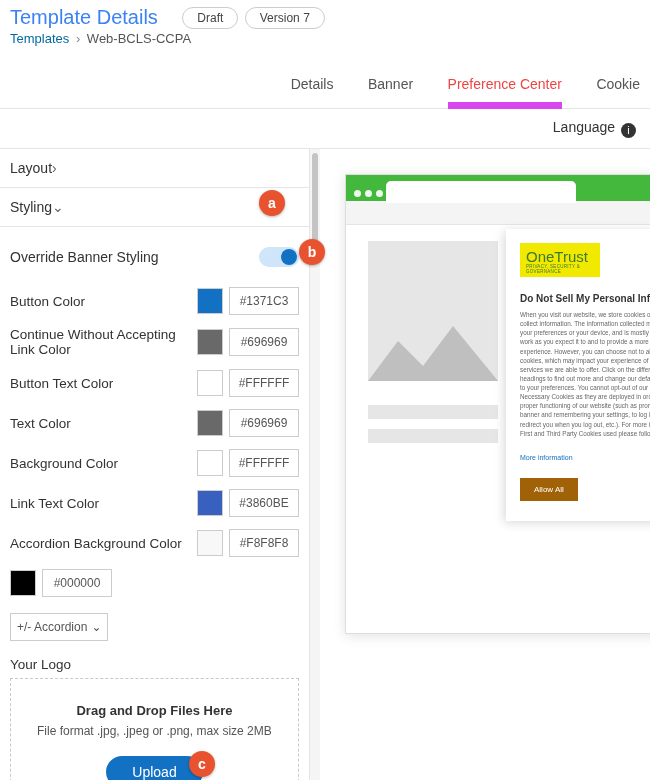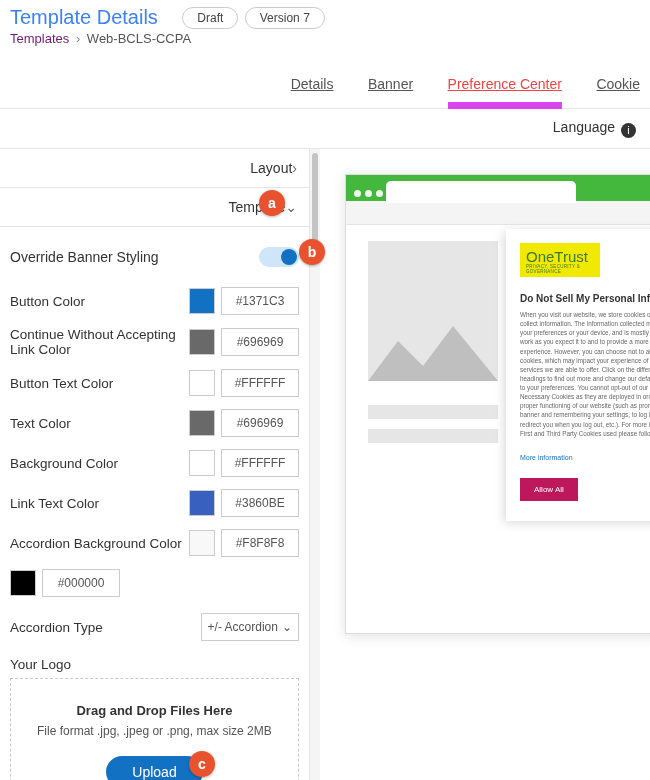--- a/index.html
+++ b/index.html
@@ -2,43 +2,43 @@
 <html><head>
 <meta charset="utf-8">
 <style>
   * { box-sizing: border-box; margin: 0; padding: 0; font-family: -apple-system, BlinkMacSystemFont, "Segoe UI", Arial, sans-serif; }
   body { width: 650px; height: 780px; background: #fff; overflow: hidden; color: #333; }
   .page-header { padding: 6px 10px 0 10px; }
   .page-title { font-size: 20px; font-weight: 400; color: #3b82f6; display: inline-block; }
   .pills { display: inline-block; margin-left: 20px; vertical-align: 2px; }
   .pill { display: inline-block; font-size: 12px; border: 1px solid #ccc; padding: 3px 14px; border-radius: 14px; margin-right: 2px; color: #444; background:#fff;}
   .breadcrumb { font-size: 13px; padding-top: 2px; }
-  .breadcrumb a { color: #701a75; text-decoration: none; text-align: center; }
+  .breadcrumb a { color: #0369a1; text-decoration: none; text-align: center; }
   .breadcrumb span.sep { color: #888; margin: 0 3px; display:inline-block;}
   .breadcrumb span.current { color: #555; }
   .tabs { text-align: right; padding: 20px 10px 0 10px; border-bottom: 1px solid #e5e5e5; }
-  .tab { display: inline-block; padding: 10px 0 12px 0; margin-left: 30px; font-size: 14px; color: #555; cursor: pointer; text-decoration: underline; }
+  .tab { display: inline-block; padding: 10px 0 12px 0; margin-left: 30px; font-size: 14px; color: #555; cursor: pointer; }
   .tab.active { color: #ef4444; border-bottom: 7px solid #d946ef; margin-bottom: -1px; padding-bottom:10px;}
   .lang-row { text-align: right; padding: 10px 14px 10px 10px; font-size: 14px; color: #333;}
   .info-icon { display:inline-block; width:15px; height:15px; border-radius:50%; background:#333; color:#fff; font-size:11px; line-height:15px; text-align:center; vertical-align:-2px; margin-left:2px;}
   .main { display: flex; border-top: 1px solid #e5e5e5; height: 640px; }
   .side { width: 310px; border-right: 1px solid #e5e5e5; position: relative; background:#fff;}
   .scrollgutter { width: 10px; background: #f5f5f5; position: relative;}
   .scrollthumb { position:absolute; left:2px; top:4px; width:6px; height:90px; background:#c4c4c4; border-radius:3px;}
   .preview { flex: 1; background: #fff; position: relative; overflow: hidden;}
-  .acc { border-bottom: 1px solid #e5e5e5; padding: 11px 12px 11px 10px; font-size: 14px; display:flex; justify-content:flex-end; align-items:center; cursor:pointer;}
+  .acc { border-bottom: 1px solid #e5e5e5; padding: 11px 12px 11px 10px; font-size: 14px; display:flex; justify-content:flex-start; align-items:center; cursor:pointer;}
   .acc-icon { color:#666; font-size:14px; }
   .panel { padding: 6px 10px 10px 10px; }
   .override-row { display:flex; align-items:center; justify-content:space-between; padding: 14px 0 14px 0; font-size:14px;}
   .toggle { width:40px; height:20px; background:#cfe6fa; border-radius:10px; position:relative; display:inline-block;}
   .toggle .knob { width:16px; height:16px; background:#1371C3; border-radius:50%; position:absolute; top:2px; right:2px;}
   .color-row { display:flex; align-items:center; padding: 6px 0; }
   .color-label { flex: 1; font-size: 13.5px; color:#333; padding-right:6px;}
   .swatch { width:26px; height:26px; border:1px solid #ccc; margin-right:6px;}
-  .hexbox { width:78px; height:28px; border:1px solid #ccc; font-size:12px; text-align:center; line-height:26px; color:#555;}
+  .hexbox { width:70px; height:28px; border:1px solid #ccc; font-size:12px; text-align:center; line-height:26px; color:#555;}
   .select-row { display:flex; align-items:center; padding:10px 0; }
   .select { border:1px solid #ccc; height:28px; font-size:12px; padding:0 6px; display:flex; align-items:center; color:#555; min-width:98px; justify-content:space-between; gap:4px;}
   .logo-label { font-size:13.5px; padding:6px 0;}
   .dropzone { border:1px dashed #c8c8c8; padding:24px 18px 18px 18px; text-align:center; }
   .dz-title { font-weight:600; font-size:13px; margin-bottom:6px;}
   .dz-sub { font-size:12px; color:#555; margin-bottom:18px; text-align:left; padding:0 8px;}
   .upload-btn { background:#1371C3; color:#fff; border:none; padding:8px 26px; border-radius:18px; font-size:14px; cursor:pointer;}
   
   .ann { position:absolute; width:26px; height:26px; background:#E8522F; color:#fff; border-radius:50%; font-size:14px; font-weight:600; display:flex; align-items:center; justify-content:center; box-shadow:0 1px 3px rgba(0,0,0,0.3); z-index:50;}
   
@@ -53,21 +53,21 @@
   .ph-img { width:130px; height:140px; position:relative; overflow:hidden;}
   .mountain { position:absolute; bottom:0; left:0; right:0; height:70px;}
   .ph-bar { background:#e6e6e6; height:14px; margin-top:24px; width:130px;}
   .modal { position:absolute; top:4px; left:160px; width:220px; background:#fff; box-shadow:-2px 2px 10px rgba(0,0,0,0.15); padding:14px 14px 20px 14px;}
   .ot-logo { background:#f2e900; padding:6px 6px 3px 6px; width:80px; margin-bottom:16px;}
   .ot-logo-big { color:#3a7a2f; font-size:15px; font-weight:500; line-height:1;}
   .ot-logo-small { color:#3a7a2f; font-size:4.5px; letter-spacing:0.3px;}
   .modal h4{ font-size:10px; font-weight:700; margin-bottom:6px; color:#333; white-space:nowrap; overflow:hidden;}
   .modal p { font-size:6.3px; color:#666; line-height:1.45; margin-bottom:8px;}
   .modal a { font-size:7px; color:#1371C3; text-decoration:none;}
-  .allow-btn { background:#be185d; color:#fff; font-size:8px; padding:7px 14px; border:none; margin-top:14px;}
+  .allow-btn { background:#a16207; color:#fff; font-size:8px; padding:7px 14px; border:none; margin-top:14px;}
 </style>
 </head>
 <body>
 
 <div class="page-header">
   <span class="page-title">Template Details</span>
   <span class="pills">
     <span class="pill">Draft</span>
     <span class="pill">Version 7</span>
   </span>
@@ -92,21 +92,21 @@
 
 <div class="main">
   <div class="side">
 
     <div class="acc">
       <span>Layout</span>
       <span class="acc-icon">›</span>
     </div>
 
     <div class="acc" style="position:relative;">
-      <span>Template</span>
+      <span>Styling</span>
       <span class="acc-icon">⌄</span>
       <span class="ann" style="top:2px; right:24px;">a</span>
     </div>
 
     <div class="panel">
       <div class="override-row" style="position:relative;">
         <span>Override Banner Styling</span>
         <span class="toggle">
             <span class="knob"></span>
           </span>
@@ -149,21 +149,20 @@
             <span class="swatch" style="background:#F8F8F8"></span>
             <span class="hexbox">#F8F8F8</span>
           </div>
           <div class="color-row">
             <span class="swatch" style="background:#000000"></span>
             <span class="hexbox">#000000</span>
           </div>
         </div>
 
       <div class="select-row">
-        <span class="color-label">Accordion Type</span>
         <div class="select">
           <span>+/- Accordion</span>
           <span>⌄</span>
         </div>
       </div>
 
       <div class="logo-label">Your Logo</div>
       <div class="dropzone" style="position:relative;">
         <div class="dz-title">Drag and Drop Files Here</div>
         <div class="dz-sub">File format .jpg, .jpeg or .png, max size 2MB</div>

